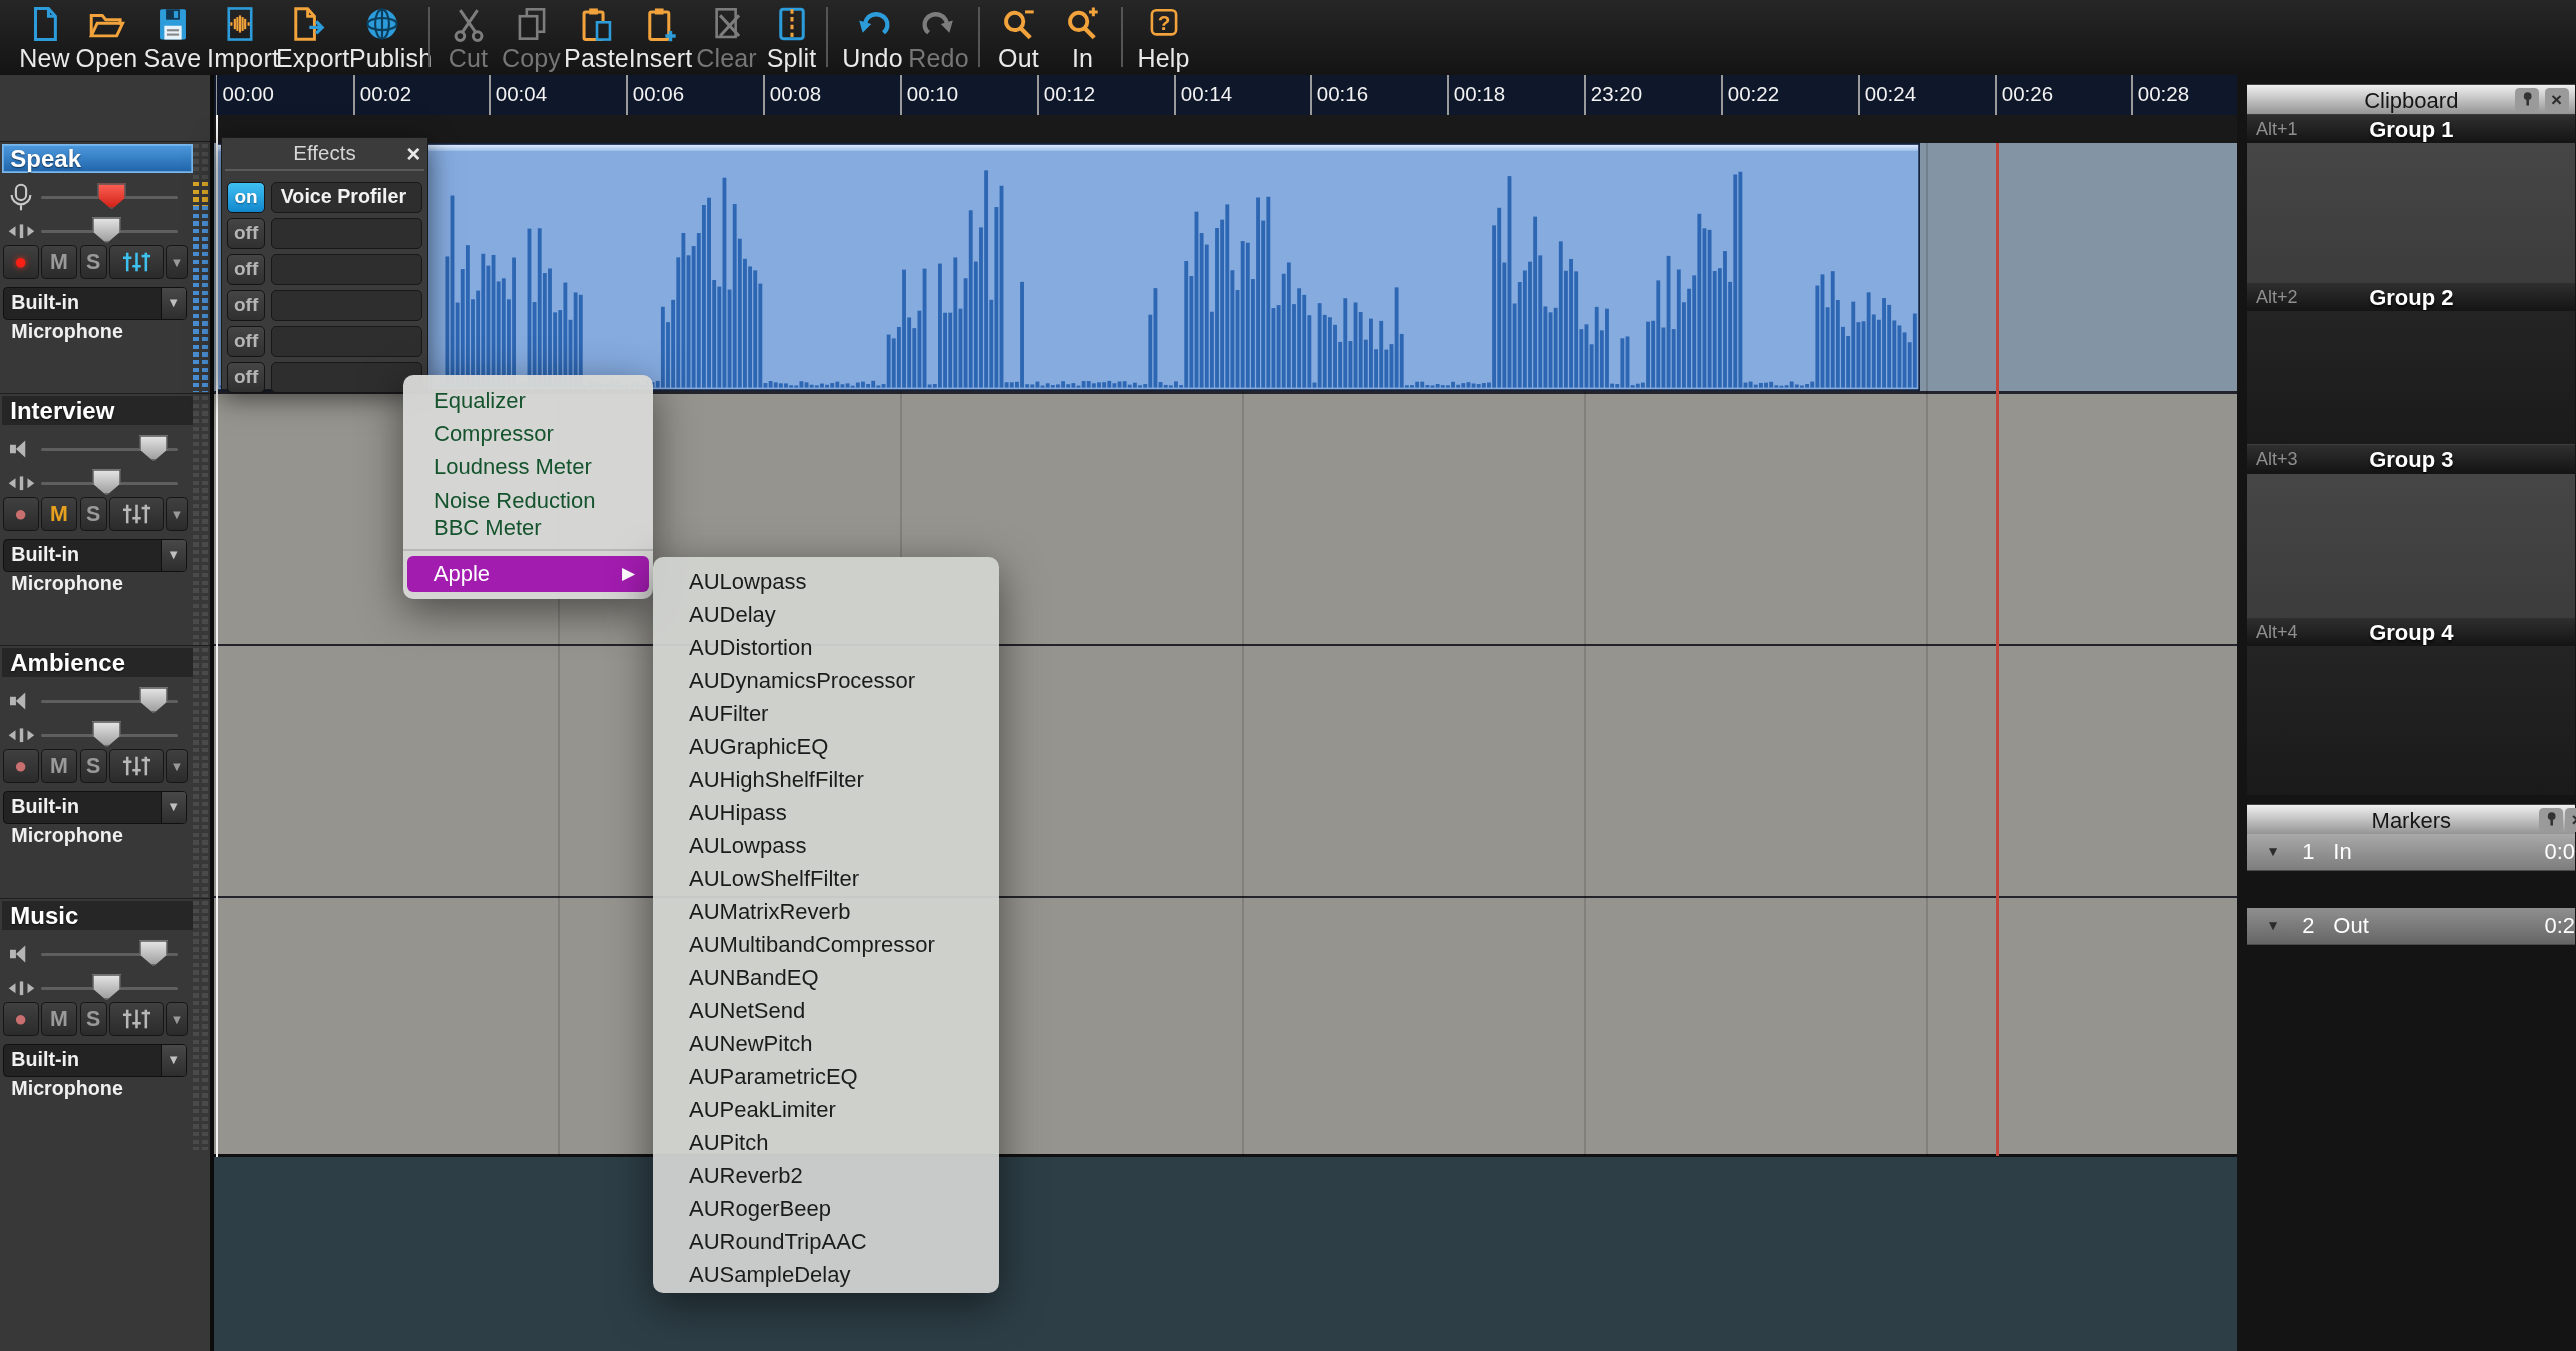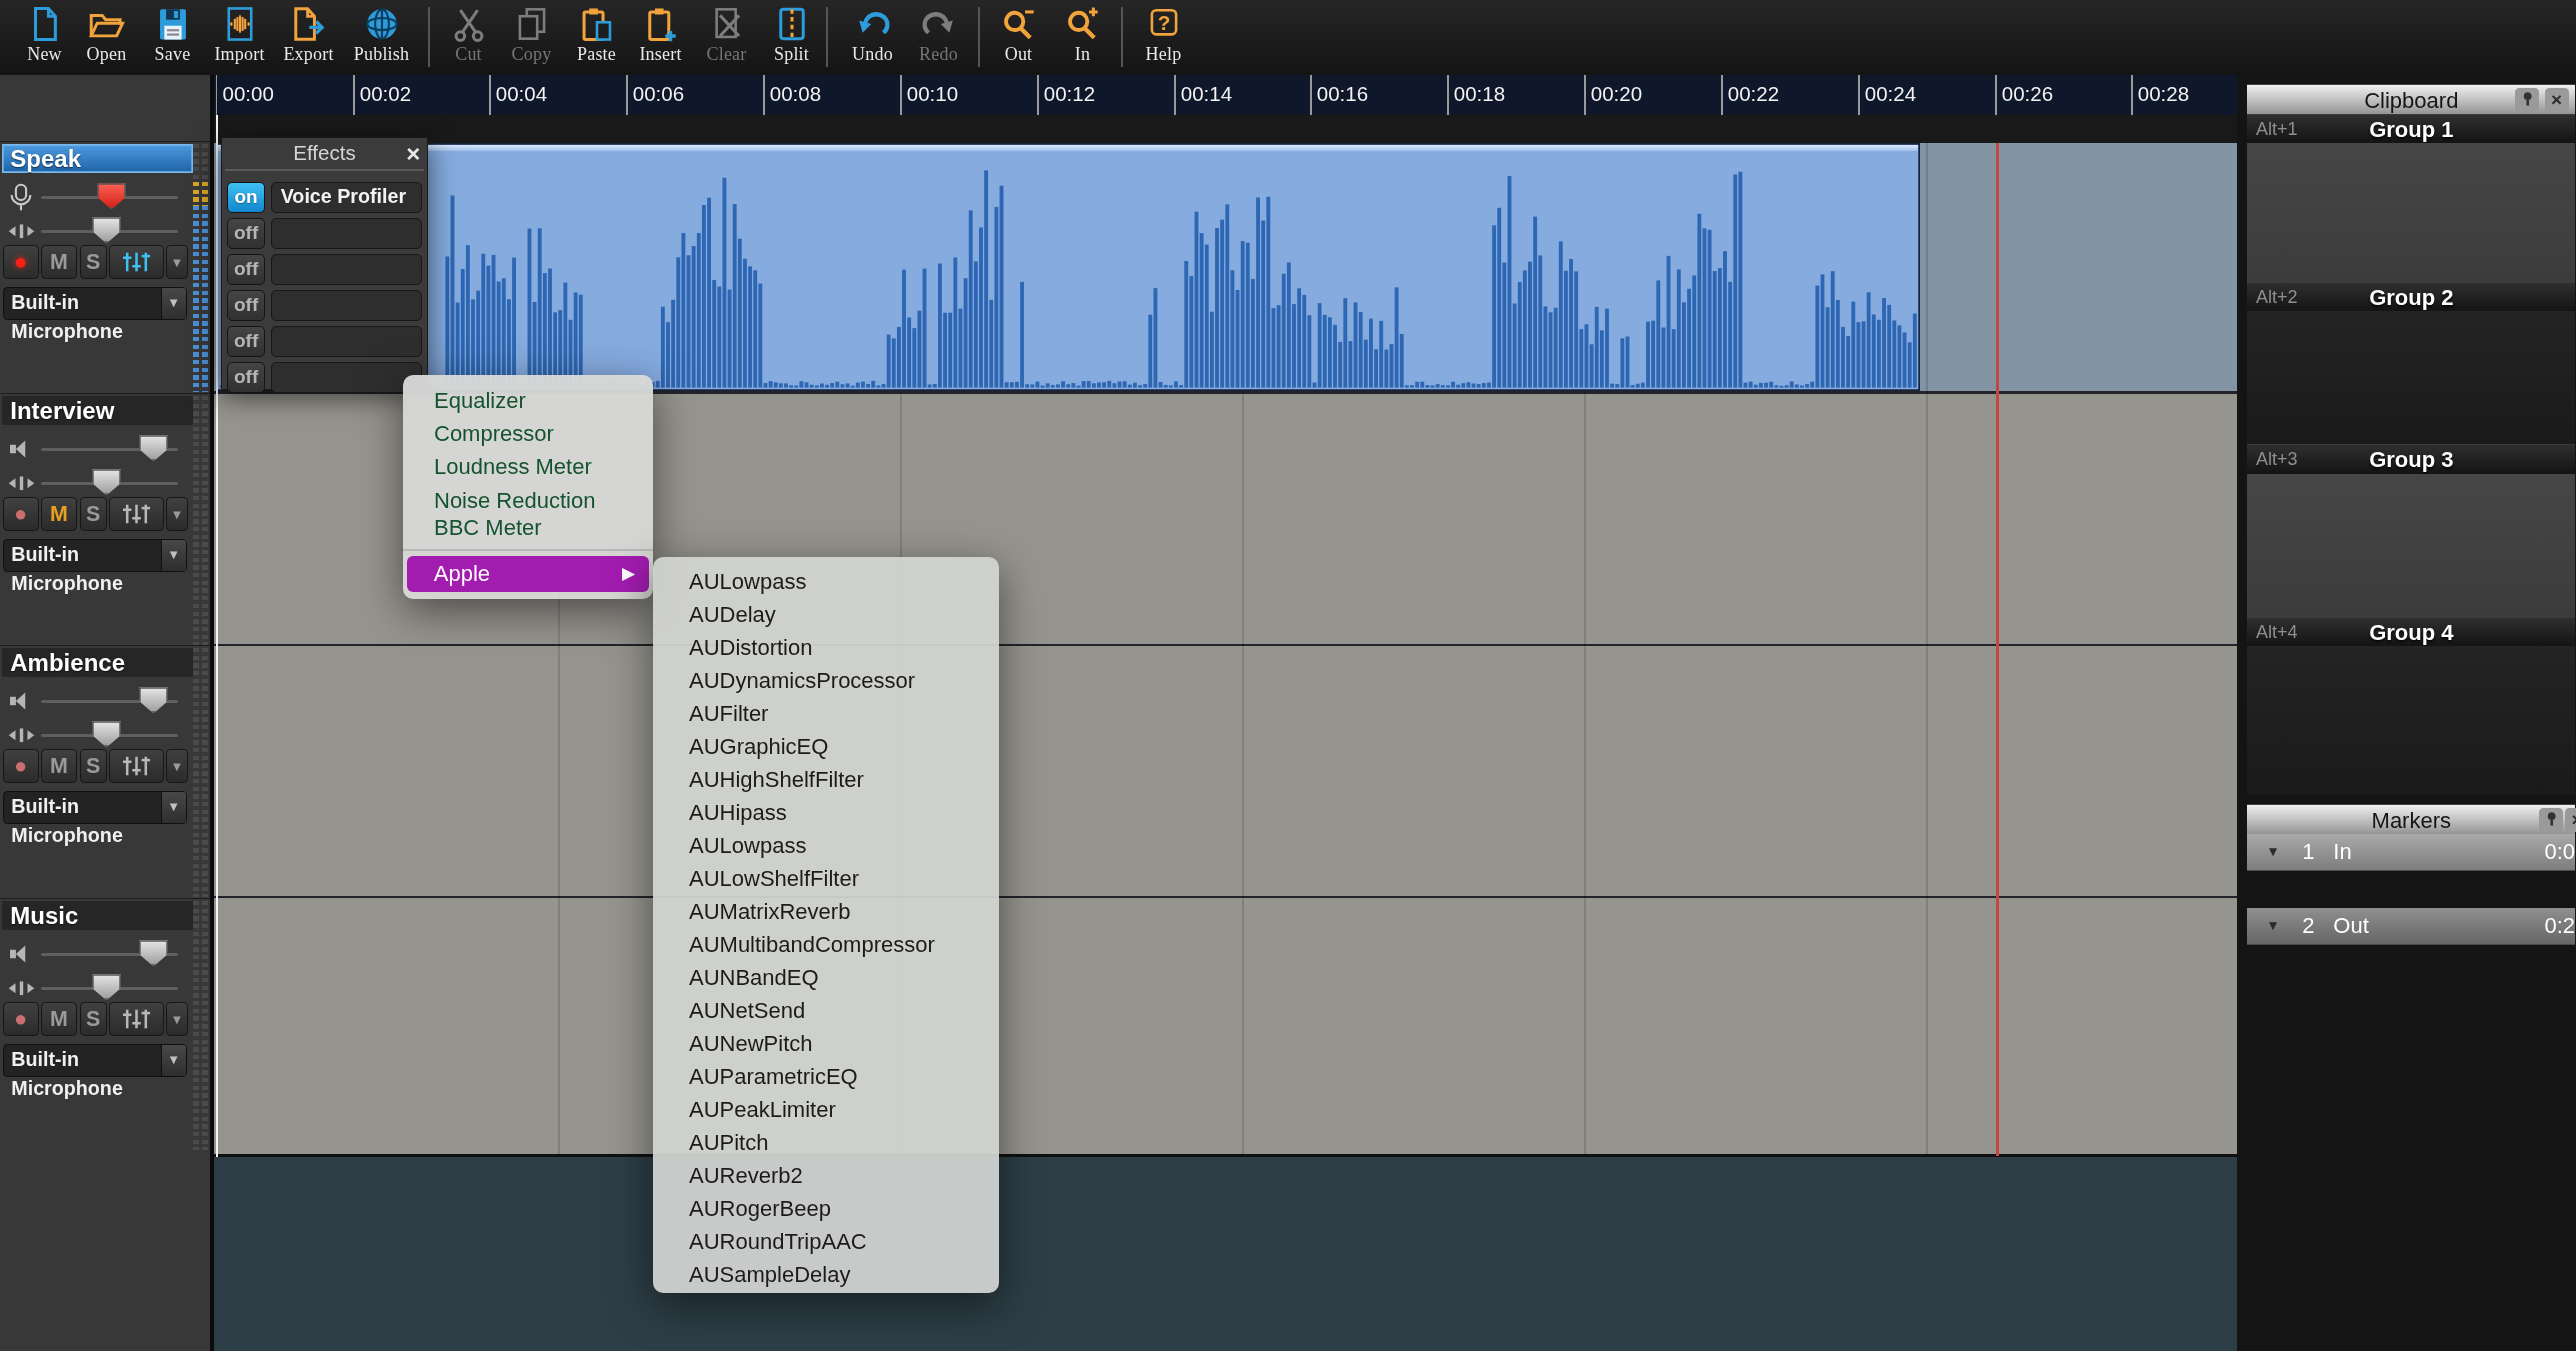--- a/index.html
+++ b/index.html
@@ -4,21 +4,21 @@
 <style>
   html,body{margin:0;padding:0;background:#000;}
   #app{position:relative;width:2576px;height:1351px;overflow:hidden;background:#0a0a0a;
        font-family:"Liberation Sans",sans-serif;-webkit-font-smoothing:antialiased;}
   .abs{position:absolute;}
 
   
   #toolbar{left:0;top:0;width:2576px;height:75px;background:linear-gradient(#262626,#141414);border-bottom:1.7px solid #000;}
   .tool{position:absolute;top:3.4px;width:65px;height:68px;text-align:center;cursor:default;}
   .tool .ticon{height:41px;display:flex;align-items:center;justify-content:center;}
-  .tool .tlabel{font-size:18px;color:#e9e9e9;letter-spacing:0.2px;font-family:Liberation Serif, serif;}
+  .tool .tlabel{font-size:25px;color:#e9e9e9;letter-spacing:0.2px;}
   .tool.disabled .tlabel{color:#767676;}
   .tsep{position:absolute;top:6.8px;width:1.7px;height:60px;background:#555;}
 
   
   #ruler{left:214px;top:75px;width:2024px;height:40px;background:#0f172a;border-bottom:1.7px solid #111;overflow:hidden;padding-left:21px;}
   .tick{position:absolute;top:0;height:40px;}
   .tick .tline{position:absolute;left:0;top:0;width:1.7px;height:40px;background:#9a9a9a;}
   .tick .tlab{position:absolute;left:6.8px;top:6.8px;font-size:20.5px;color:#f2f2f2;}
 
   
@@ -347,21 +347,21 @@
     <div class="tick" style="left:1096px">
         <div class="tline"></div>
         <span class="tlab">00:16</span>
       </div>
     <div class="tick" style="left:1233px">
         <div class="tline"></div>
         <span class="tlab">00:18</span>
       </div>
     <div class="tick" style="left:1370px">
         <div class="tline"></div>
-        <span class="tlab">00:20</span>
+        <span class="tlab">23:20</span>
       </div>
     <div class="tick" style="left:1507px">
         <div class="tline"></div>
         <span class="tlab">00:22</span>
       </div>
     <div class="tick" style="left:1644px">
         <div class="tline"></div>
         <span class="tlab">00:24</span>
       </div>
     <div class="tick" style="left:1781px">

